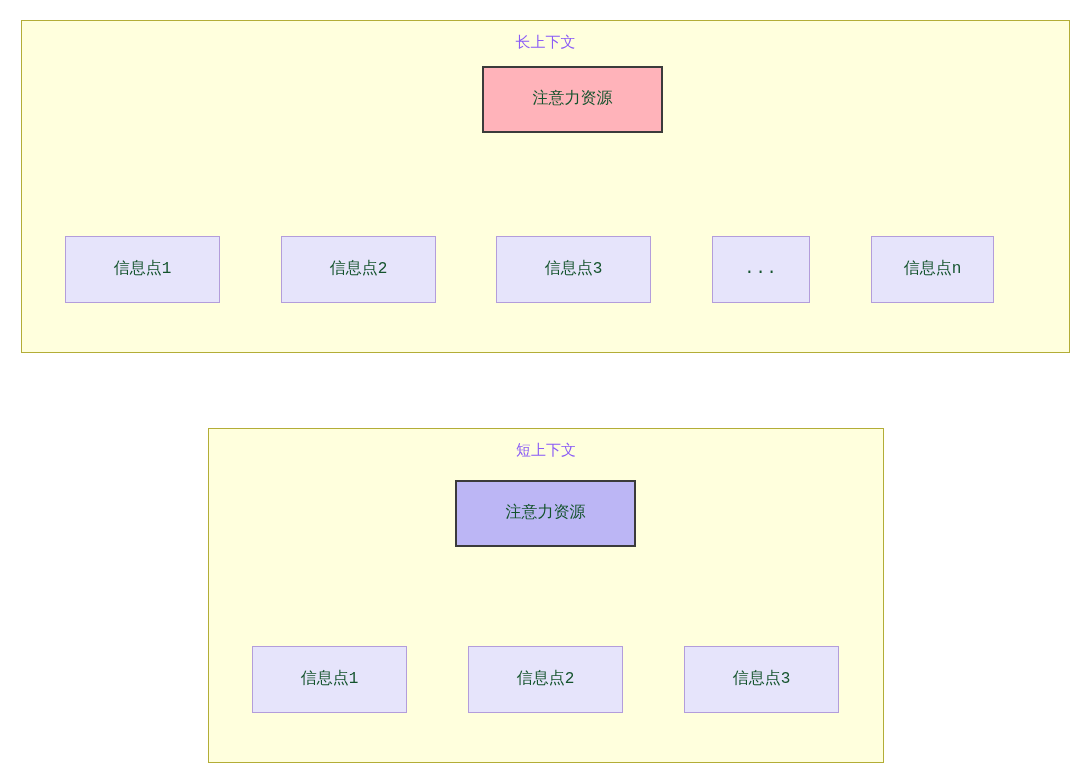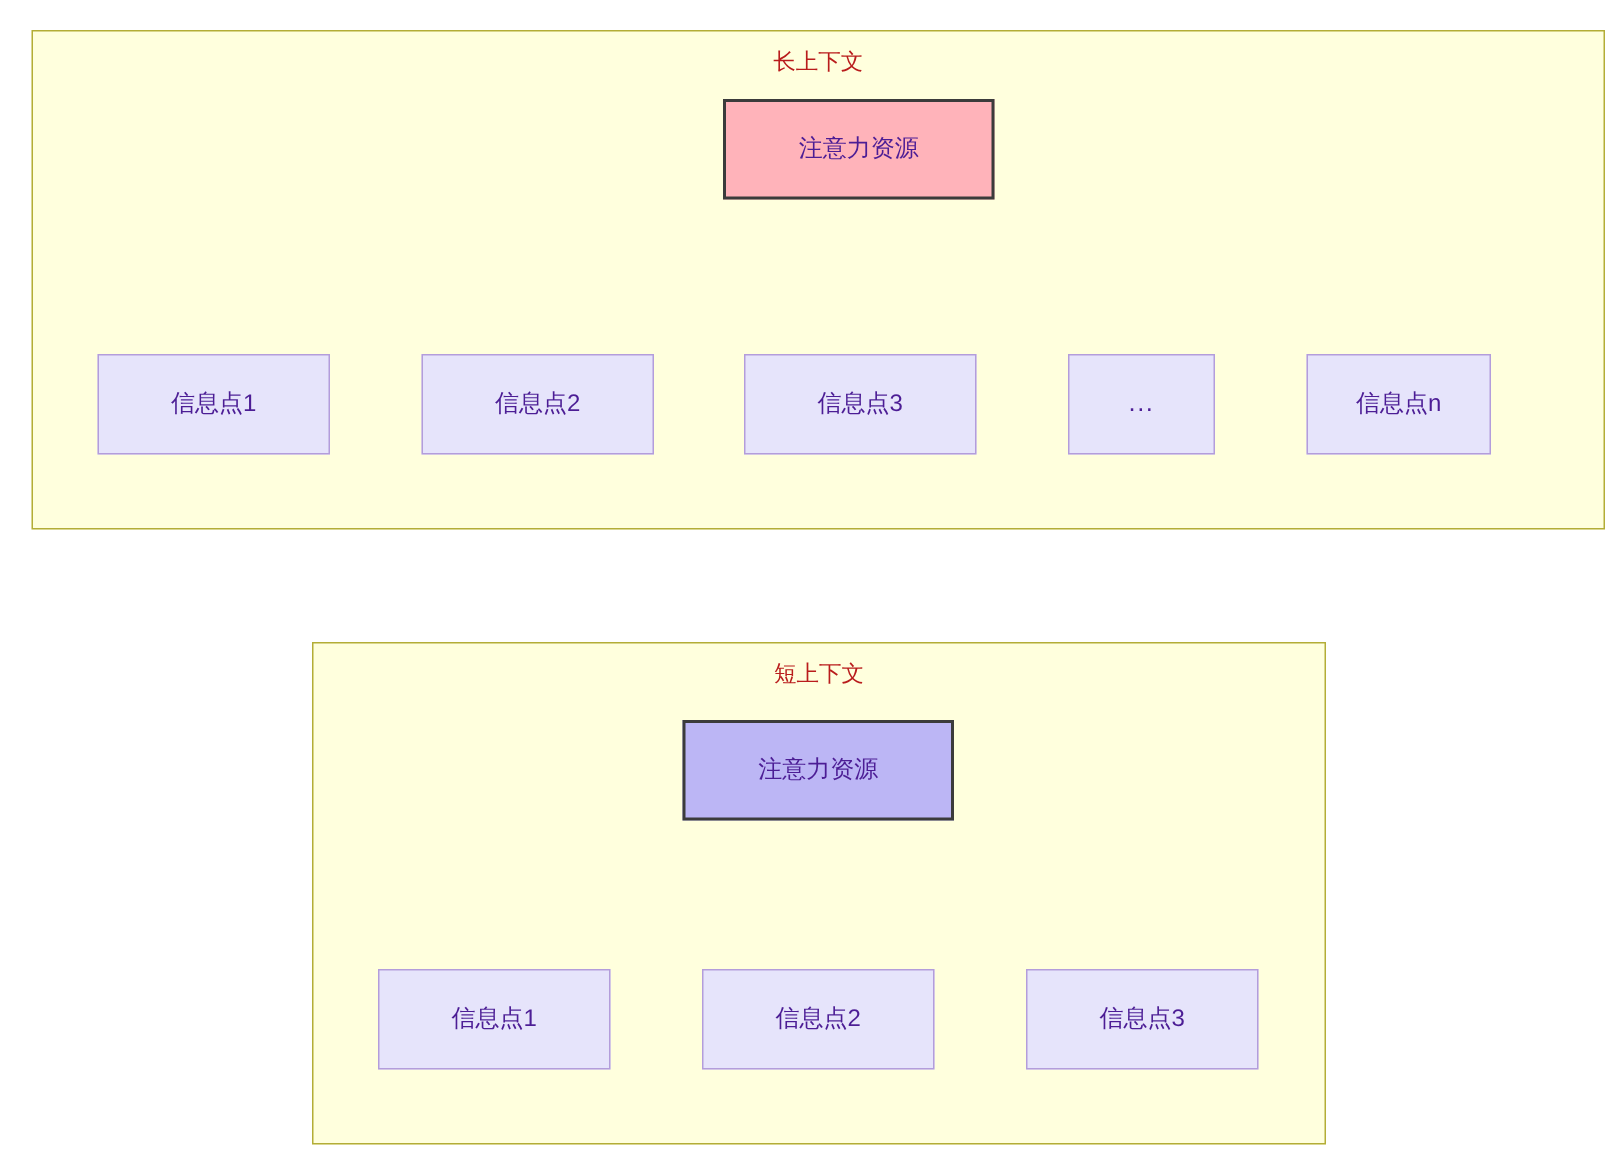--- a/index.html
+++ b/index.html
@@ -30,37 +30,38 @@
     border: 1.6px solid #b3ad37;
     box-sizing: border-box;
   }
 
   .group-title {
     position: absolute;
     left: 0;
     right: 0;
     text-align: center;
     font-size: 15px;
-    color: #b91c1c;
+    color: #8b5cf6;
     line-height: 1;
     white-space: nowrap;
     user-select: none;
   }
 
   .node {
     position: absolute;
     box-sizing: border-box;
     display: flex;
     align-items: center;
     justify-content: center;
     font-size: 16px;
-    color: #4c1d95;
+    color: #14532d;
     line-height: 1.1;
     white-space: nowrap;
     user-select: none;
+    font-family: Liberation Mono, monospace;
   }
 
   .node-attention-long {
     background: #ffb3ba;
     border: 2.2px solid #3b3b3b;
   }
 
   .node-attention-short {
     background: #bcb6f5;
     border: 2.2px solid #3b3b3b;

